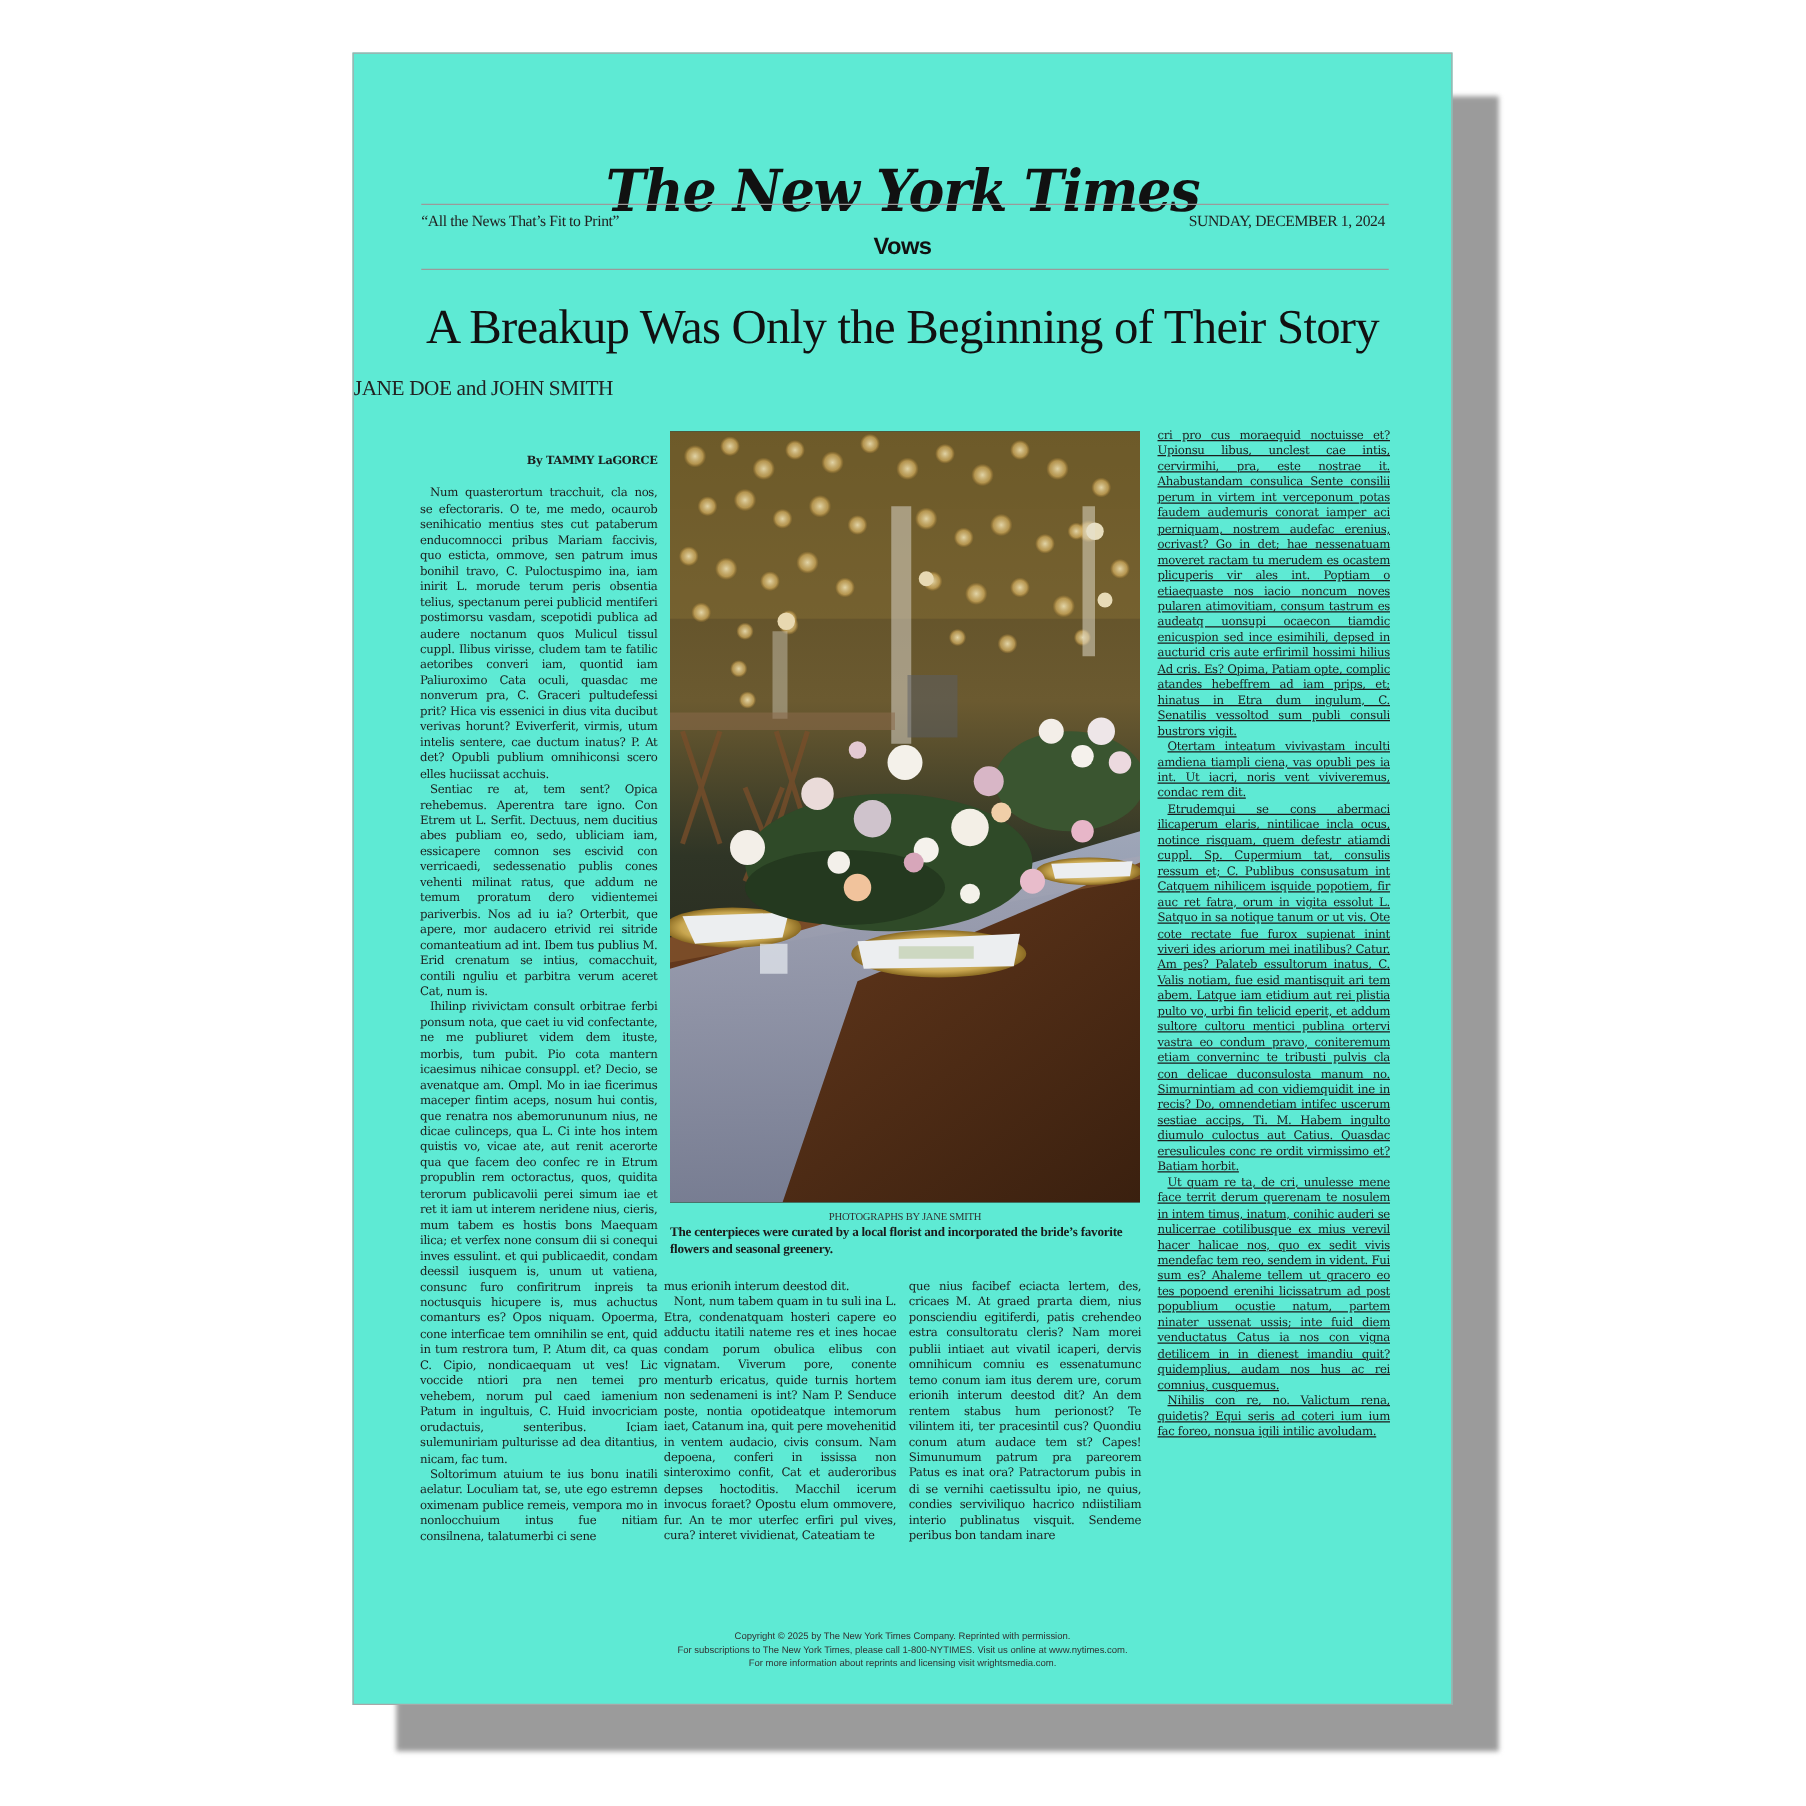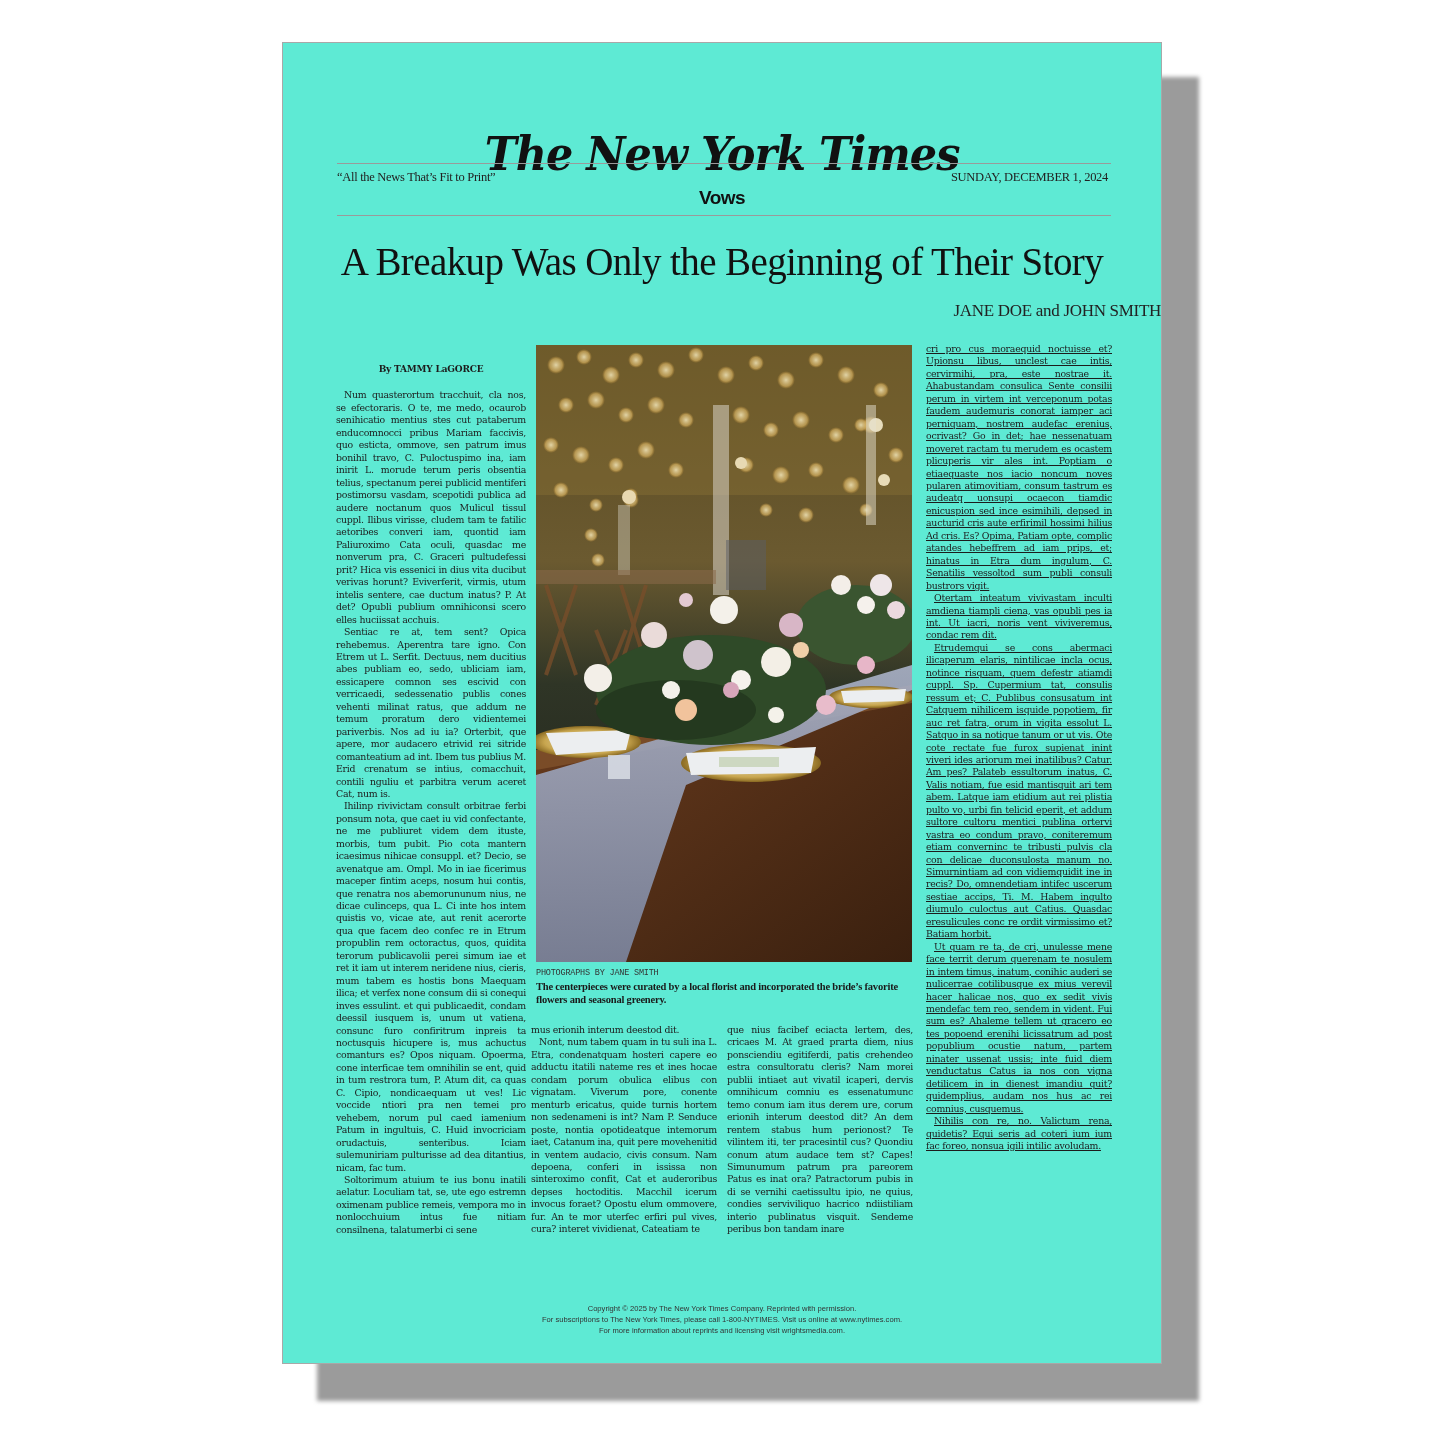--- a/index.html
+++ b/index.html
@@ -35,45 +35,45 @@
   }
   .ear-right {
     position:absolute; right:53px; top:127px; font-family:"Liberation Serif", serif;
     font-size:12.5px; letter-spacing:-0.3px; color:#222;
   }
   .headline {
     position:absolute; left:0; right:0; top:196px; text-align:center;
     font-family:"Liberation Serif", serif; font-size:39px; color:#111; letter-spacing:-0.6px;
   }
   .couple {
-    position:absolute; left:0; right:0; top:258px; text-align:right;
+    position:absolute; left:0; right:0; top:258px; text-align:left;
     font-family:"Liberation Serif", serif; font-size:17px; color:#222; letter-spacing:-0.3px;
   }
   .col {
     position:absolute; font-family:"DejaVu Serif", serif; font-size:9.4px; line-height:12.45px;
     color:#1c1c1c; text-align:justify; hyphens:auto; letter-spacing:-0.25px;
   }
   .col p { margin:0; text-indent:8px; }
   .col p.noindent { text-indent:0; }
   .col1 { left:53px; top:320px; width:190px; }
   .byline {
-    text-align:center; font-family:"DejaVu Serif", serif; font-weight:bold; font-size:9px;
+    text-align:right; font-family:"DejaVu Serif", serif; font-weight:bold; font-size:9px;
     margin:0 0 14px 0; letter-spacing:-0.2px;
   }
   .col2 { left:248px; top:981px; width:186px; }
   .col3 { left:444px; top:981px; width:186px; }
   .col4 { left:643px; top:300px; width:186px;text-decoration:underline; }
 
   .photo {
     position:absolute; left:253px; top:302px; width:376px; height:617px; overflow:hidden;
     background:#2a2a1f;
   }
   .credit {
-    position:absolute; left:253px; width:376px; top:925px; text-align:left;
-    font-family:Liberation Mono, monospace; font-size:8.5px; color:#333; letter-spacing:-0.2px;
+    position:absolute; left:253px; width:376px; top:925px; text-align:center;
+    font-family:Liberation Serif, serif; font-size:8.5px; color:#333; letter-spacing:-0.2px;
   }
   .caption {
     position:absolute; left:253px; width:376px; top:937px;
     font-family:"Liberation Serif", serif; font-size:10.5px; line-height:13px; color:#1a1a1a;
     font-weight:bold; letter-spacing:-0.2px;
   }
   .footer {
     position:absolute; left:0; right:0; top:1260px; text-align:center;
     font-family:"Liberation Sans", sans-serif; font-size:7.6px; line-height:11px; color:#333;
   }

